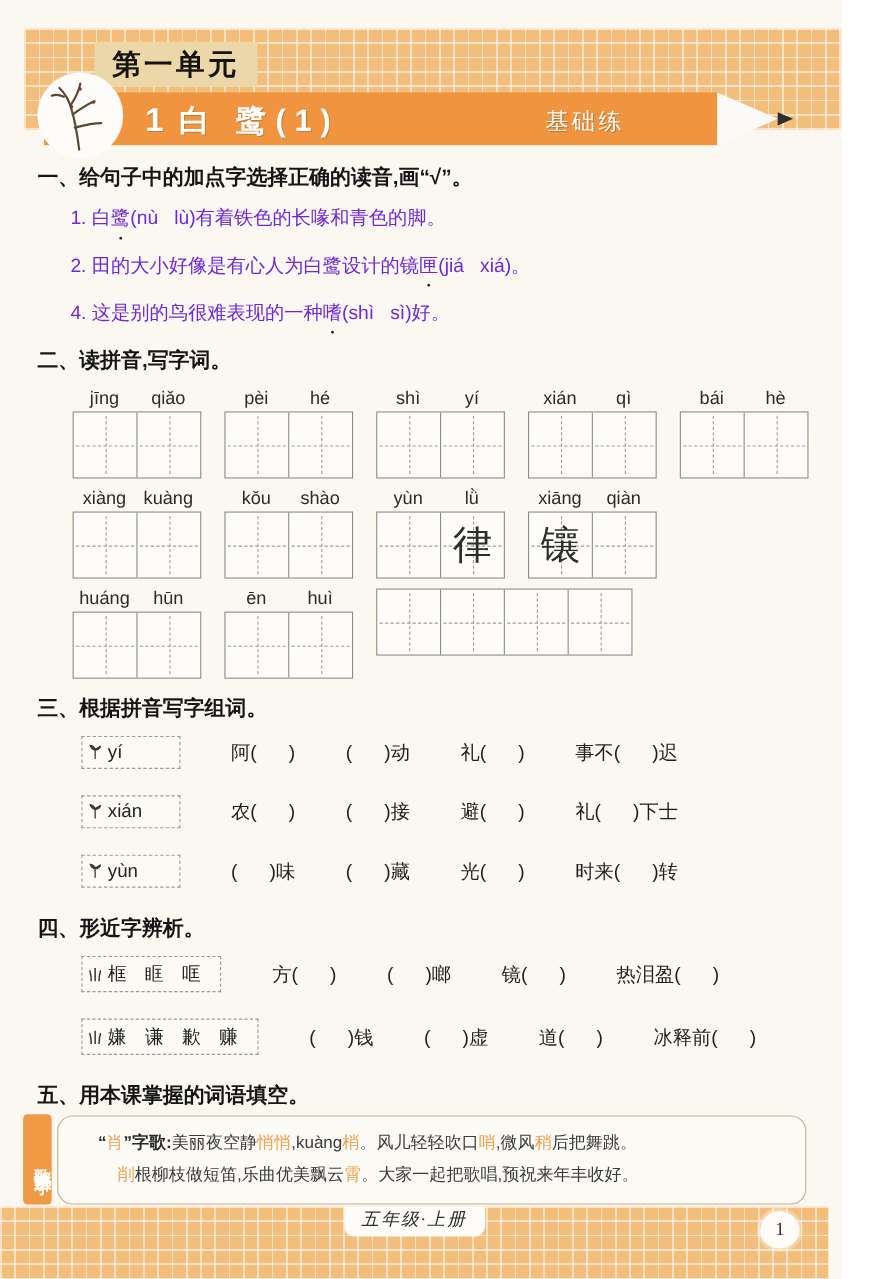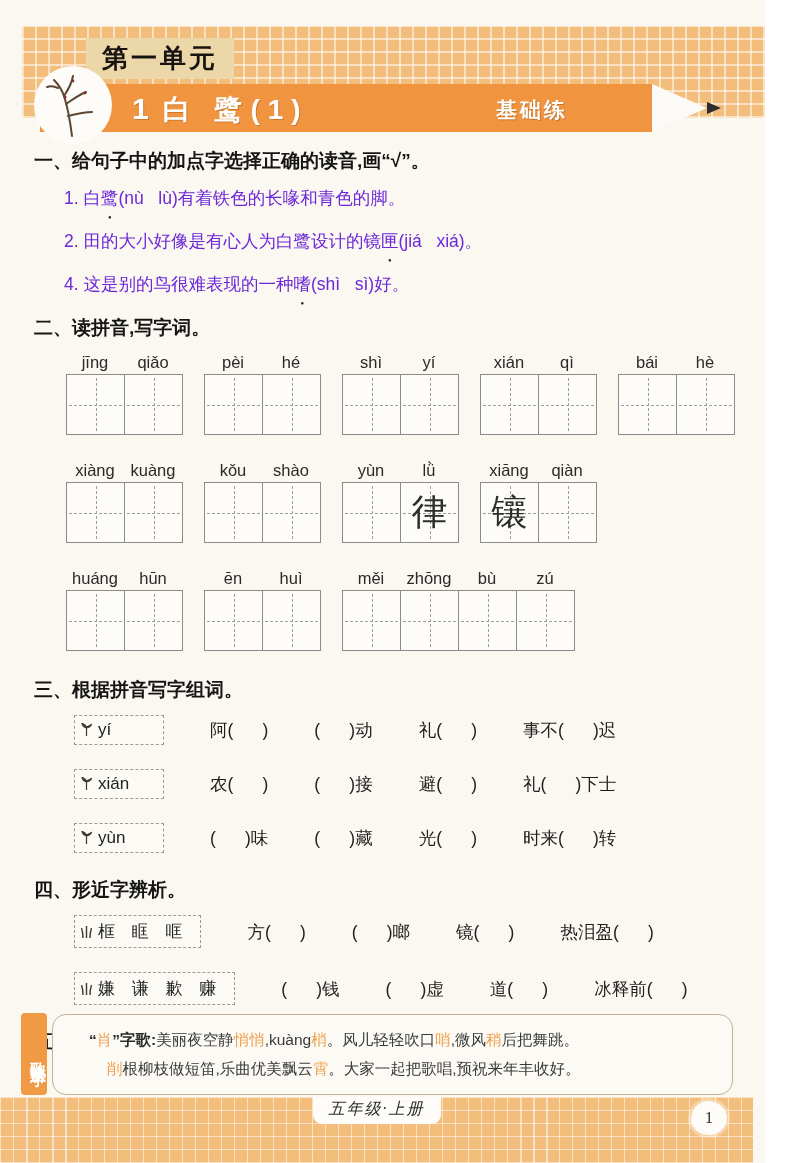--- a/index.html
+++ b/index.html
@@ -11,41 +11,41 @@
     background-color:#f3bd7b;
     background-image:
       repeating-linear-gradient(0deg, rgba(255,255,255,.55) 0 1.5px, transparent 1.5px 13px),
       repeating-linear-gradient(90deg, rgba(255,255,255,.55) 0 1.5px, transparent 1.5px 13px);}
   .unit-tab{position:absolute;left:64px;top:12px;background:#ecd7a9;padding:3px 16px;
     font-size:26px;font-weight:700;color:#171310;letter-spacing:3px;}
   .banner{position:absolute;left:18px;top:58px;width:612px;height:48px;background:#f09440;}
   .lesson-line{position:absolute;left:92px;top:7px;color:#fff;font-weight:700;
     font-size:28px;letter-spacing:8px;text-shadow:1px 1px 0 rgba(160,90,20,.45);white-space:pre;}
   .lesson-num{font-size:30px;margin-right:14px;letter-spacing:0;}
-  .badge{position:absolute;right:84px;top:12px;color:#fff;font-weight:700;font-size:21px;
+  .badge{position:absolute;right:84px;top:12px;color:#fff;font-weight:400;font-size:21px;
     letter-spacing:3px;text-shadow:1px 1px 0 rgba(150,85,20,.5);}
   .pencil{position:absolute;right:-55px;top:0;width:0;height:0;
     border-top:24px solid transparent;border-bottom:24px solid transparent;border-left:55px solid #fbfaf6;}
   .pencil-tip{position:absolute;right:-69px;top:18px;width:0;height:0;
     border-top:6px solid transparent;border-bottom:6px solid transparent;border-left:14px solid #2e2e30;}
   .branch-circle{position:absolute;left:-6px;top:-18px;width:78px;height:78px;border-radius:50%;
     background:#fdfcf9;display:flex;align-items:center;justify-content:center;}
 
   
   .content{position:absolute;top:118px;left:0;right:0;padding:16px 34px 0 34px;}
   .sec-title{font-size:19px;font-weight:700;margin:14px 0 12px 0;color:#151515;}
   .ws{white-space:pre-wrap;}
 
   .s1-item{margin:0 0 19px 30px;font-size:17.5px;color:#6d28d9;}
   .dotc{position:relative;display:inline-block;}
   .dotc::after{content:"●";position:absolute;left:50%;bottom:-10px;transform:translateX(-50%);
     font-size:6px;color:#222;}
 
   
-  .s2-row{display:flex;margin:0 0 26px 32px;gap:21px;}
+  .s2-row{display:flex;margin:0 0 9px 32px;gap:21px;}
   .wblock{display:flex;flex-direction:column;}
   .pyrow{display:flex;margin-bottom:2px;}
   .pyrow span{flex:0 0 58px;text-align:center;font-size:16.5px;color:#2a2a2a;}
   .tian{display:flex;border:1.6px solid #8b8b8b;background:#fdfcf8;width:max-content;}
   .cell{position:relative;width:57px;height:59px;}
   .cell + .cell{border-left:1.5px solid #8b8b8b;}
   .cell::before{content:"";position:absolute;left:50%;top:3px;bottom:3px;border-left:1.4px dashed #9d9d9d;}
   .cell::after{content:"";position:absolute;top:50%;left:2px;right:2px;border-top:1.4px dashed #9d9d9d;}
   .fill{position:absolute;inset:0;display:flex;align-items:center;justify-content:center;
     font-family:"Liberation Serif",serif;font-size:36px;color:#2d2d2d;z-index:1;}
@@ -244,26 +244,20 @@
               <div class="pyrow">
                 <span>ēn</span>
                 <span>huì</span>
               </div>
               <div class="tian">
                 <div class="cell"></div>
                 <div class="cell"></div>
               </div>
             </div>
             <div class="wblock">
-              <div class="pyrow">
-                <span>měi</span>
-                <span>zhōng</span>
-                <span>bù</span>
-                <span>zú</span>
-              </div>
               <div class="tian">
                 <div class="cell"></div>
                 <div class="cell"></div>
                 <div class="cell"></div>
                 <div class="cell"></div>
               </div>
             </div>
           </div>
         </div>
     </div>

